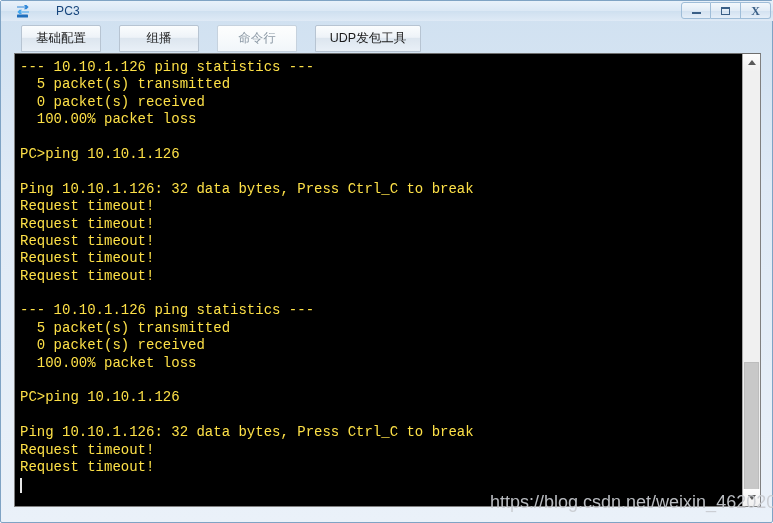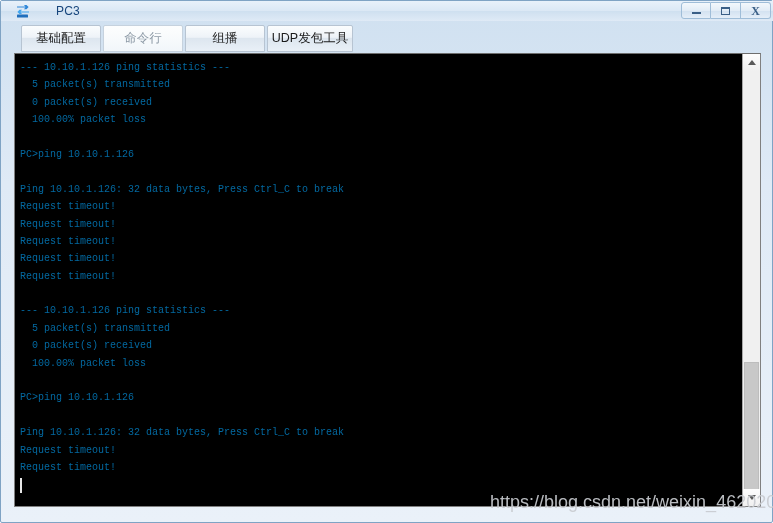--- a/index.html
+++ b/index.html
@@ -86,42 +86,42 @@
   .wb-max { width: 9px; height: 8px; border: 1px solid #3a5f86; border-top-width: 2px; box-sizing: border-box; }
   .wb-close { font-size: 12px; font-weight: bold; color: #3a5f86; font-family: "Liberation Serif", serif; }
 
   
   #tab-strip {
     position: absolute;
     left: 20px;
     top: 24px;
     height: 28px;
     display: flex;
-    gap: 2px;
+    gap: 18px;
   }
   .tab {
     width: 80px;
     height: 27px;
     box-sizing: border-box;
     border: 1px solid #b7c4d2;
     border-radius: 2px 2px 0 0;
     background: linear-gradient(to bottom, #fbfdfe 0%, #eef3f8 45%, #dde6ef 50%, #e9f0f7 100%);
     display: flex;
     align-items: center;
     justify-content: center;
     font-size: 12.5px;
     color: #1b1b1b;
     font-family: "Liberation Sans", sans-serif;
   }
   .tab.active {
     background: linear-gradient(to bottom, #fdfefe 0%, #f7fafc 55%, #f1f6fa 100%);
     color: #8d9aa6;
     border-color: #c6d2de;
   }
-  .tab.wide { width: 86px; }
+  .tab.wide { width: 106px; }
 
   
   #terminal-panel {
     position: absolute;
     left: 13px;
     top: 52px;
     width: 747px;
     height: 454px;
     box-sizing: border-box;
     border: 1px solid #808080;
@@ -131,23 +131,23 @@
   }
   #terminal-body {
     flex: 1 1 auto;
     position: relative;
     overflow: hidden;
     background: #000000;
     padding: 5px 0 0 5px;
   }
   #terminal-lines {
     font-family: "Liberation Mono", "DejaVu Sans Mono", monospace;
-    font-size: 10px;
+    font-size: 14px;
     line-height: 17.4px;
-    color: #0369a1;
+    color: #fde047;
     white-space: pre;
   }
   .term-line { height: 17.4px; }
   #caret {
     position: absolute;
     left: 5px;
     top: 429px;
     width: 2px;
     height: 15px;
     background: #e6e6e6;
@@ -236,25 +236,25 @@
       <div class="win-btn">
         <span class="wb-glyph wb-close">X</span>
       </div>
     </div>
   </div>
 
   <div id="tab-strip">
     <div class="tab">
       <span>基础配置</span>
     </div>
+    <div class="tab">
+      <span>组播</span>
+    </div>
     <div class="tab active">
       <span>命令行</span>
-    </div>
-    <div class="tab">
-      <span>组播</span>
     </div>
     <div class="tab wide">
       <span>UDP发包工具</span>
     </div>
   </div>
 
   <div id="terminal-panel">
     <div id="terminal-body">
       <div id="terminal-lines"><div class="term-line">--- 10.10.1.126 ping statistics ---</div><div class="term-line">  5 packet(s) transmitted</div><div class="term-line">  0 packet(s) received</div><div class="term-line">  100.00% packet loss</div><div class="term-line">&nbsp;</div><div class="term-line">PC&gt;ping 10.10.1.126</div><div class="term-line">&nbsp;</div><div class="term-line">Ping 10.10.1.126: 32 data bytes, Press Ctrl_C to break</div><div class="term-line">Request timeout!</div><div class="term-line">Request timeout!</div><div class="term-line">Request timeout!</div><div class="term-line">Request timeout!</div><div class="term-line">Request timeout!</div><div class="term-line">&nbsp;</div><div class="term-line">--- 10.10.1.126 ping statistics ---</div><div class="term-line">  5 packet(s) transmitted</div><div class="term-line">  0 packet(s) received</div><div class="term-line">  100.00% packet loss</div><div class="term-line">&nbsp;</div><div class="term-line">PC&gt;ping 10.10.1.126</div><div class="term-line">&nbsp;</div><div class="term-line">Ping 10.10.1.126: 32 data bytes, Press Ctrl_C to break</div><div class="term-line">Request timeout!</div><div class="term-line">Request timeout!</div></div>
       <div id="caret" style="top: 423.6px;"></div>

